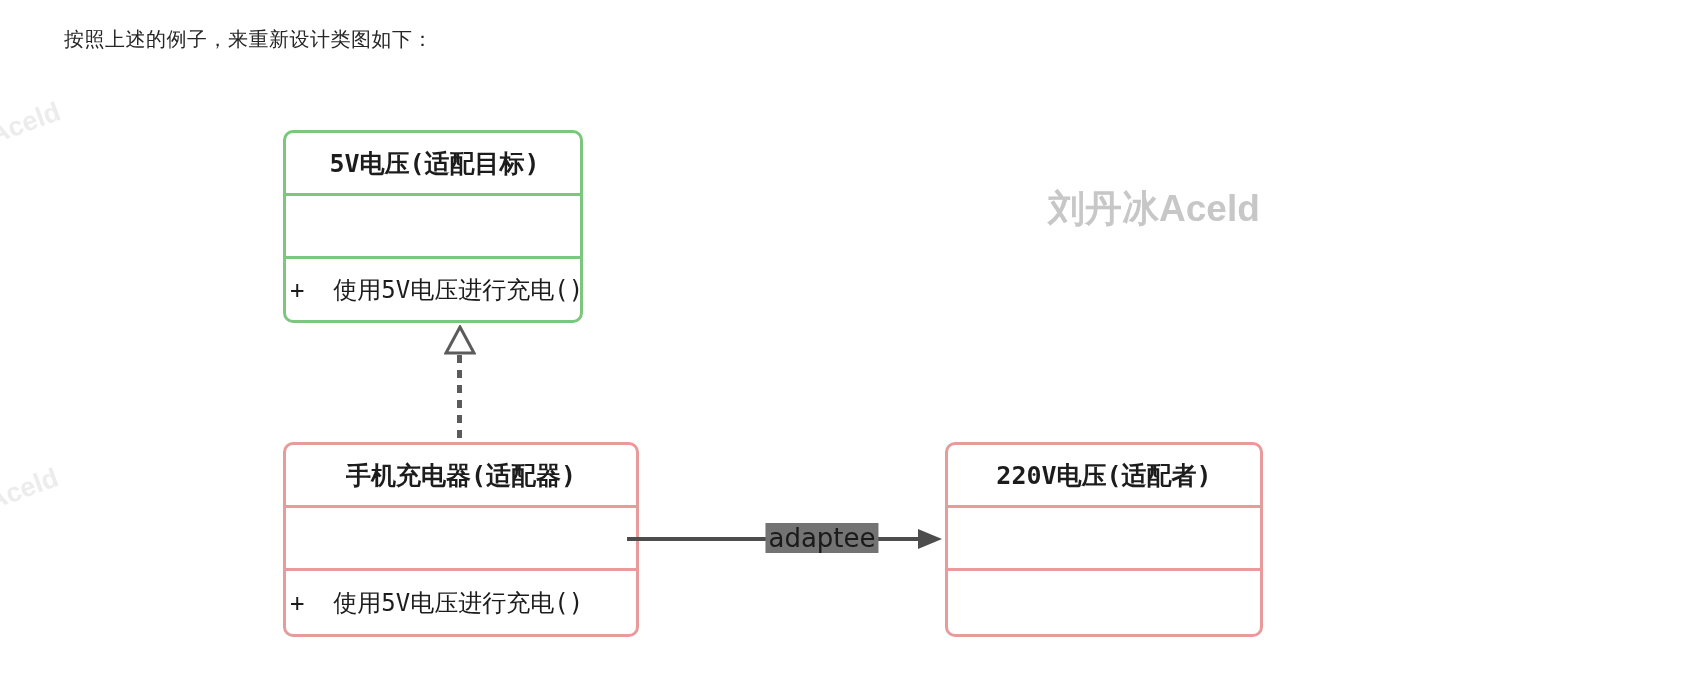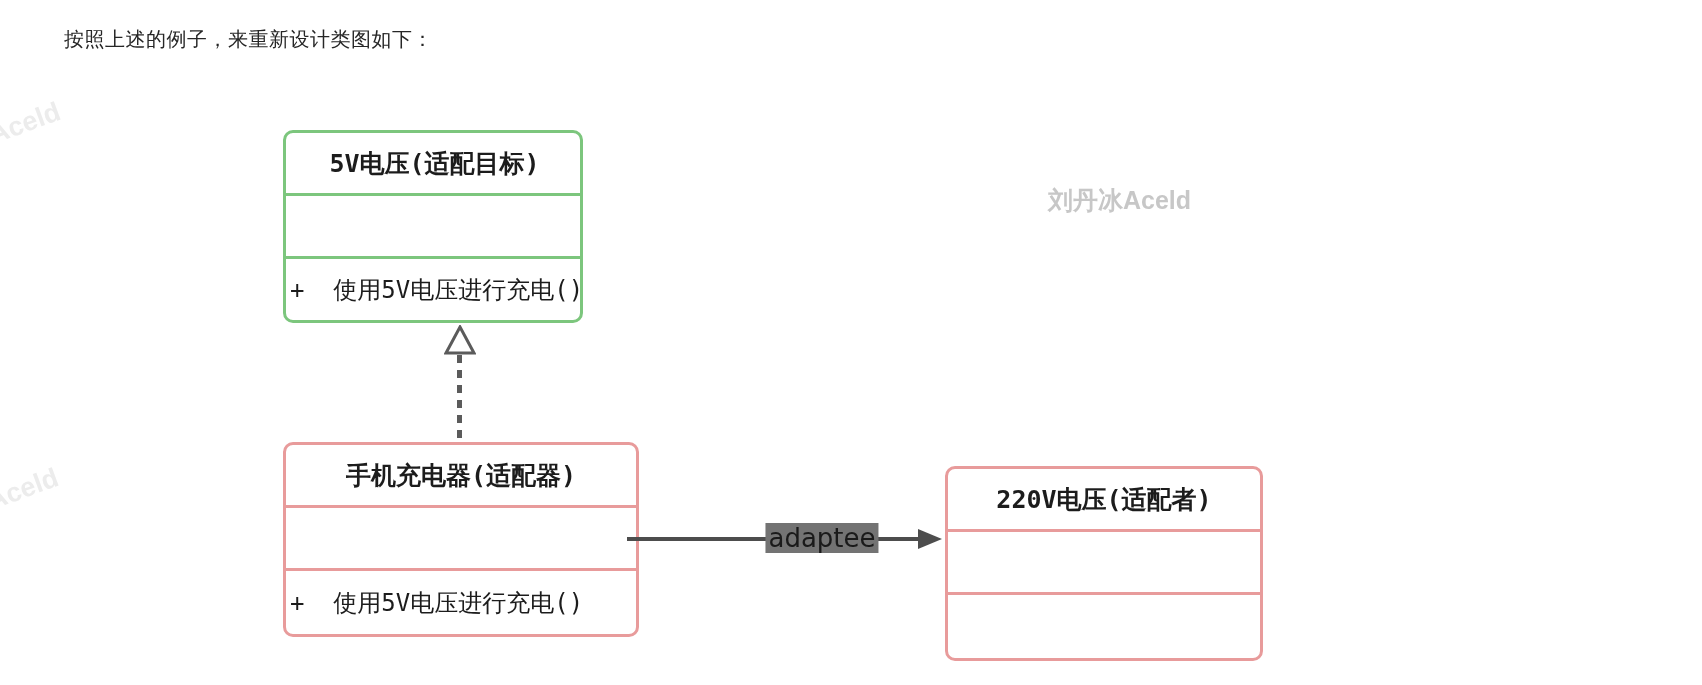--- a/index.html
+++ b/index.html
@@ -37,21 +37,21 @@
     white-space: nowrap;
     user-select: none;
   }
   .wm-corner.one { left: -12px; top: 108px; }
   .wm-corner.two { left: -14px; top: 474px; }
   .wm-main {
     position: absolute;
     left: 1048px;
     top: 184px;
     color: #c7c7c7;
-    font-size: 25px;
+    font-size: 37px;
     font-weight: bold;
     white-space: nowrap;
     user-select: none;
   }
 
   
   .uml-class {
     position: absolute;
     box-sizing: border-box;
     background: #ffffff;
@@ -80,21 +80,21 @@
   .uml-methods {
     display: flex;
     align-items: center;
     padding-left: 4px;
     font-size: 24px;
     white-space: pre;
   }
 
   #class-target  { left: 277px; top: 130px; width: 300px; height: 193px; margin-left: 6px; }
   #class-adapter { left: 283px; top: 442px; width: 356px; height: 195px; text-align: right; }
-  #class-adaptee { left: 945px; top: 442px; width: 318px; height: 195px; margin-top: 24px; }
+  #class-adaptee { left: 945px; top: 442px; width: 318px; height: 195px; }
 
   
   .realization-triangle {
     position: absolute;
     left: 444px;
     top: 325px;
     width: 32px;
     height: 30px;
   }
   .realization-dash {

